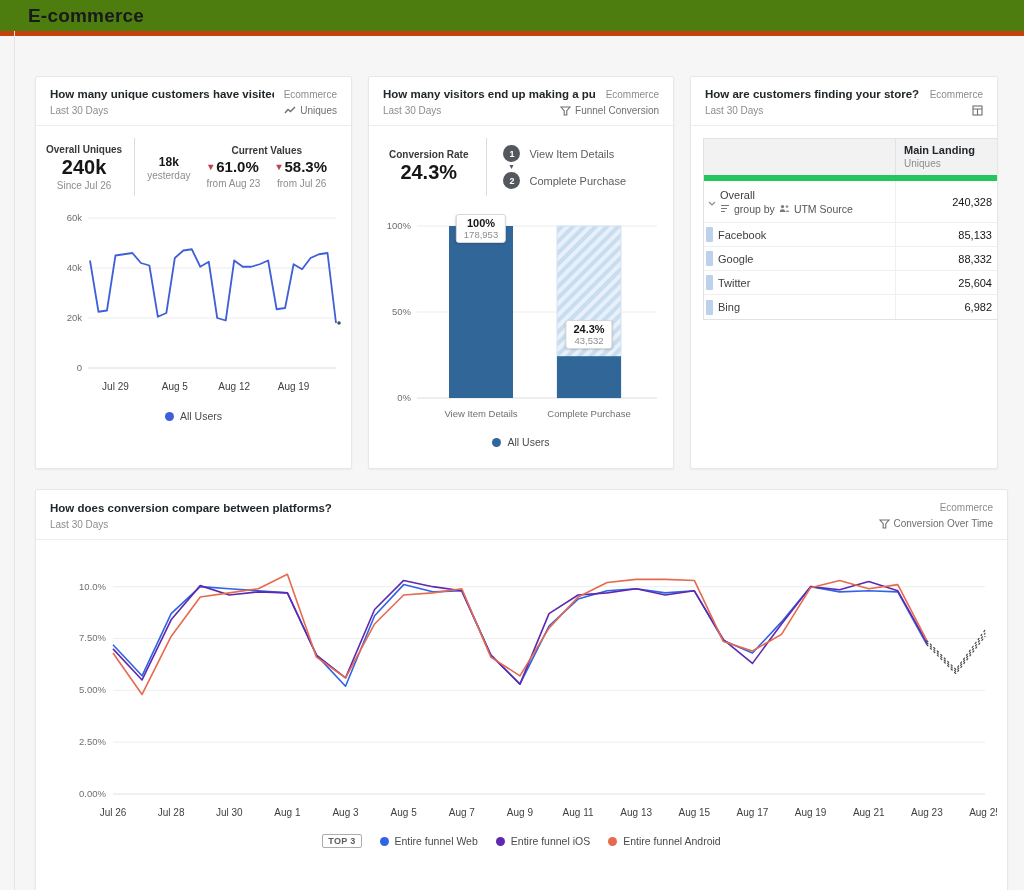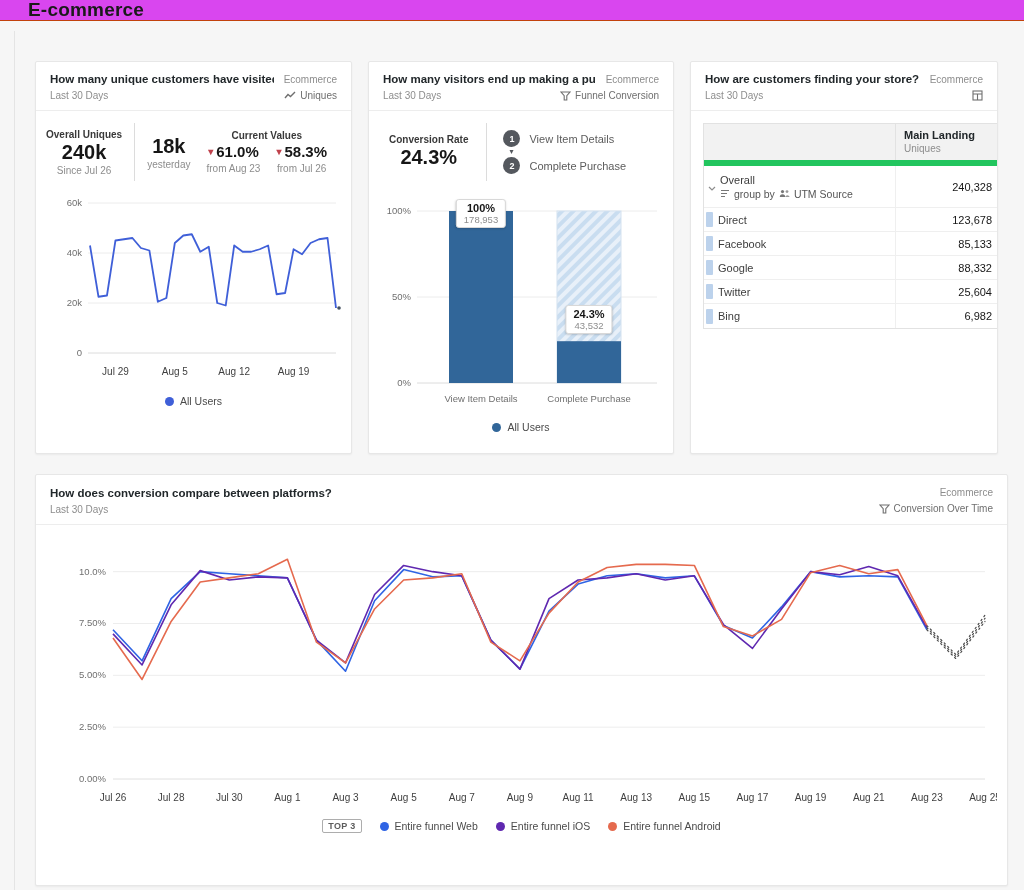--- a/index.html
+++ b/index.html
@@ -1,18 +1,18 @@
 <!DOCTYPE html>
 <html><head>
 <meta charset="utf-8">
 <style>
   * { margin:0; padding:0; box-sizing:border-box; }
   html,body { width:1024px; height:890px; overflow:hidden; background:#f6f6f6;
     font-family:"Liberation Sans", sans-serif; color:#161616; }
-  .topbar { height:21px; background:#d946ef; border-bottom:1px solid #c2410c;
+  .topbar { height:36px; background:#4d7c0f; border-bottom:5px solid #c2410c;
     display:flex; align-items:center; padding-left:28px; }
   .page-title { font-size:19px; font-weight:700; color:#1a1a1a; letter-spacing:.2px; }
   .left-rule { position:absolute; left:14px; top:31px; bottom:0; width:1px; background:#e4e4e4; }
   .content { position:relative; padding:40px 16px 0 35px; }
   .cards-row { display:grid; grid-template-columns:317px 306px 308px; gap:16px; }
   .card { background:#fff; border:1px solid #e7e7e7; border-radius:2px;
     box-shadow:0 1px 2px rgba(0,0,0,.05); }
   .card.top { height:393px; }
   .card-head { padding:11px 14px 9px; border-bottom:1px solid #ededed; }
   .head-row { display:flex; justify-content:space-between; align-items:baseline; }
@@ -23,21 +23,21 @@
   .date-range { font-size:10px; color:#8d8d8d; }
   .type-label { font-size:10px; color:#6f6f6f; display:flex; align-items:center; gap:4px; }
   .icon { display:inline-flex; align-items:center; }
   
   .stats { display:flex; align-items:center; padding:12px 8px 10px 10px; }
   .stat-block { text-align:center; }
   .stat-label { font-size:10px; font-weight:700; color:#393939; }
   .stat-value { font-size:20px; font-weight:700; color:#161616; margin:1px 0; }
   .stat-sub { font-size:10px; color:#8d8d8d; }
   .vdiv { width:1px; background:#dcdcdc; height:58px; margin:0 12px; flex:none; }
-  .yesterday .stat-value { font-size:20px; }
+  .yesterday .stat-value { font-size:12px; }
   .cv-block { flex:1; text-align:center; }
   .cv-label { font-size:10px; font-weight:700; color:#393939; margin-bottom:2px; }
   .cv-deltas { display:flex; justify-content:center; gap:16px; }
   .delta-value { font-size:15px; font-weight:700; color:#161616; display:flex;
     align-items:center; justify-content:center; gap:3px; }
   .delta-arrow { color:#c0424c; font-size:10px; }
   .delta-from { font-size:10px; color:#8d8d8d; margin-top:3px; }
   .legend { display:flex; justify-content:center; align-items:center; gap:6px; margin-top:2px; }
   .legend-dot { width:9px; height:9px; border-radius:50%; }
   .legend-label { font-size:10.5px; color:#4a4a4a; }
@@ -291,25 +291,20 @@
                     <path d="M6.2 8 a2.3 2.3 0 0 1 4.4 0 Z" fill="#999"></path>
                   </svg>
               </span>
               <span>UTM Source</span>
             </div>
           </div>
           <div class="t-value">240,328</div>
         </div>
         <div class="t-row">
           <span class="t-swatch"></span>
-          <span class="t-label">Direct</span>
-          <span class="t-value">123,678</span>
-        </div>
-        <div class="t-row">
-          <span class="t-swatch"></span>
           <span class="t-label">Facebook</span>
           <span class="t-value">85,133</span>
         </div>
         <div class="t-row">
           <span class="t-swatch"></span>
           <span class="t-label">Google</span>
           <span class="t-value">88,332</span>
         </div>
         <div class="t-row">
           <span class="t-swatch"></span>

